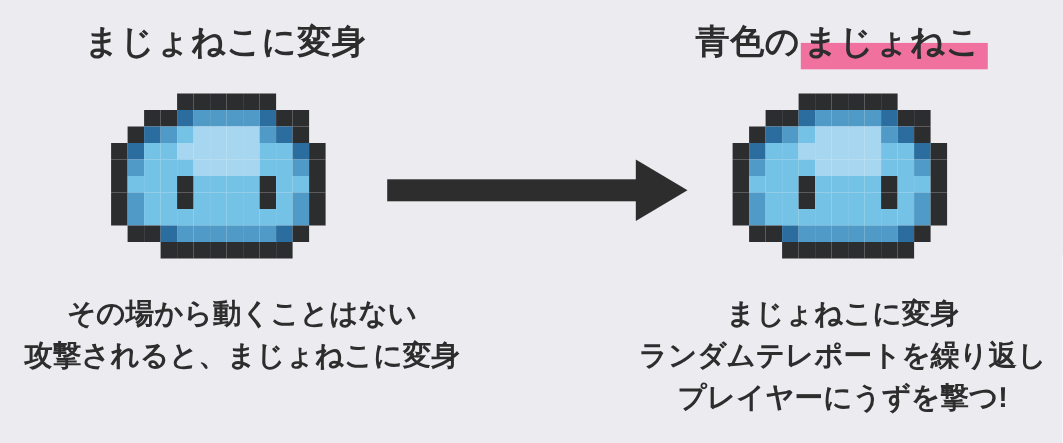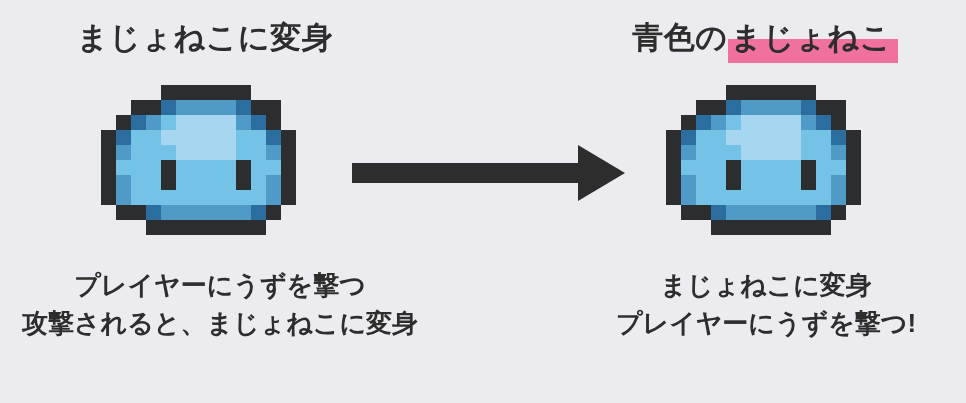--- a/index.html
+++ b/index.html
@@ -318,22 +318,23 @@
       <div class="px" style="left: 150px; top: 135px; width: 15px; height: 15px; background: rgb(44, 45, 47);"></div>
     </div>
 
 
   <div>
     <div class="arrow-shaft"></div>
     <div class="arrow-head"></div>
   </div>
 
   <div class="caption caption-left">
-      <div class="cap-line">プレイヤーにうずを撃つ</div>
+      <div class="cap-line">その場から動くことはない</div>
       <div class="cap-line">攻撃されると、まじょねこに変身</div>
     </div>
 
   <div class="caption caption-right">
       <div class="cap-line">まじょねこに変身</div>
+      <div class="cap-line">ランダムテレポートを繰り返し</div>
       <div class="cap-line">プレイヤーにうずを撃つ!</div>
     </div>
 
 </div>
 
 </body></html>

